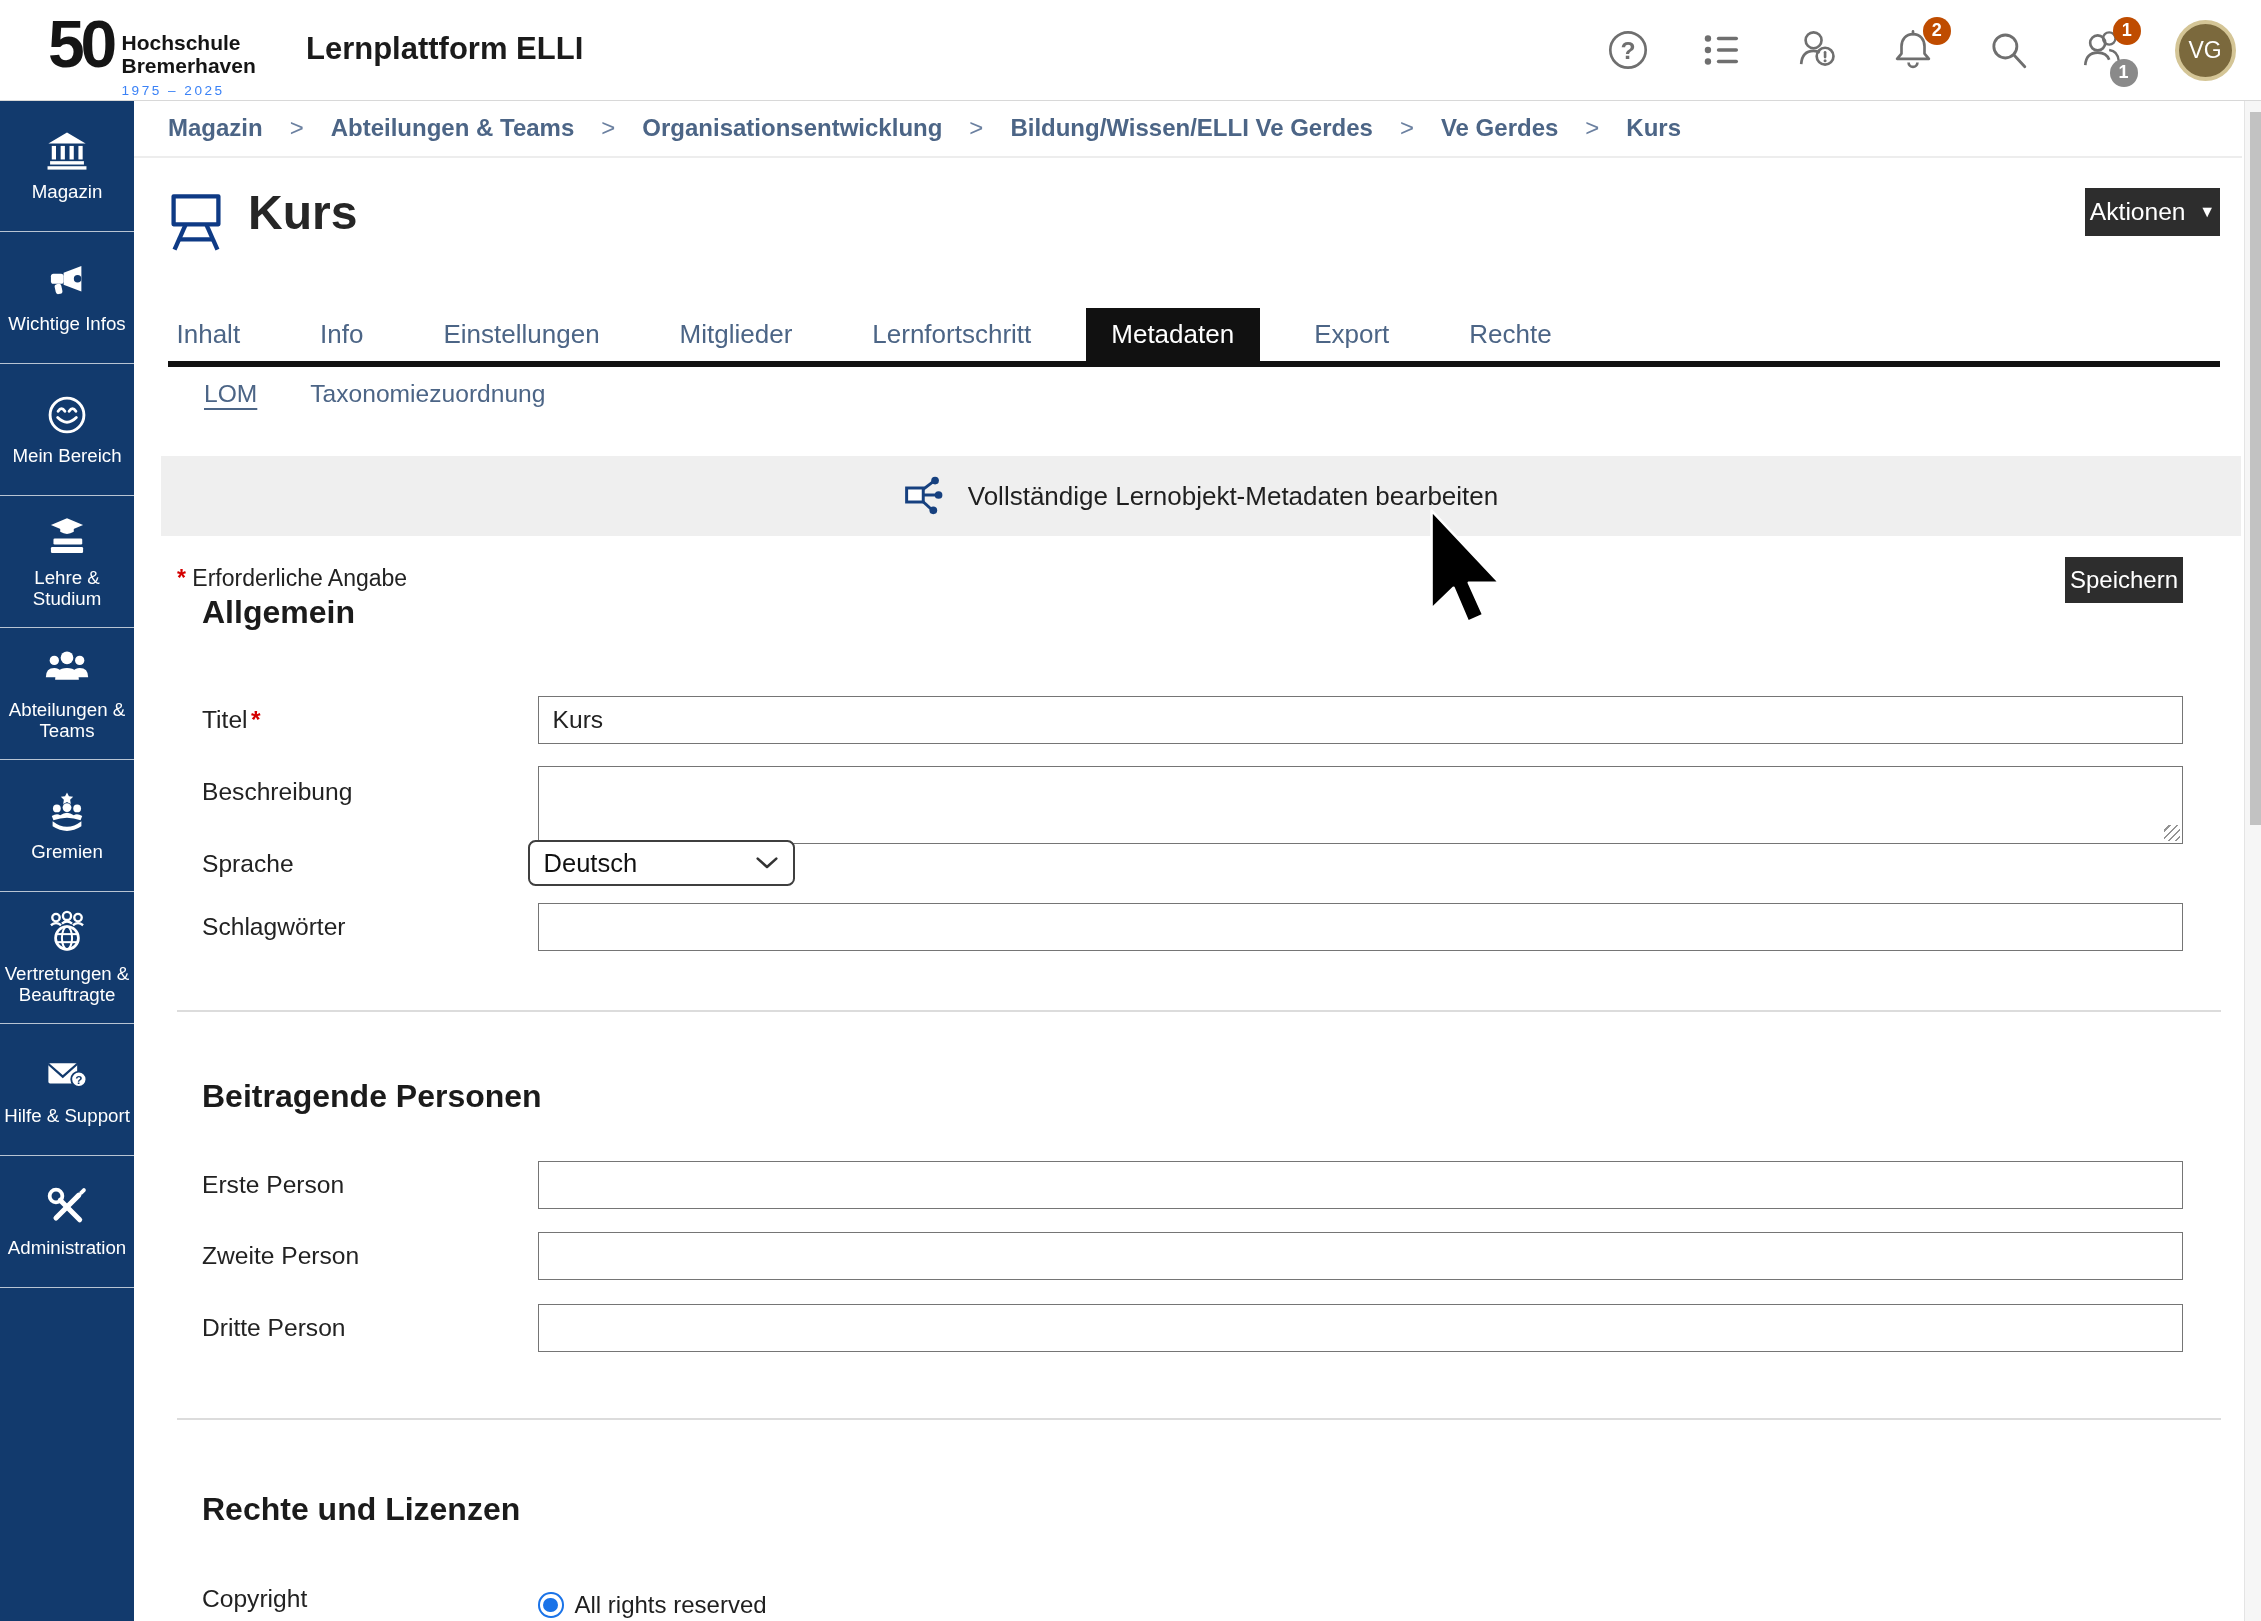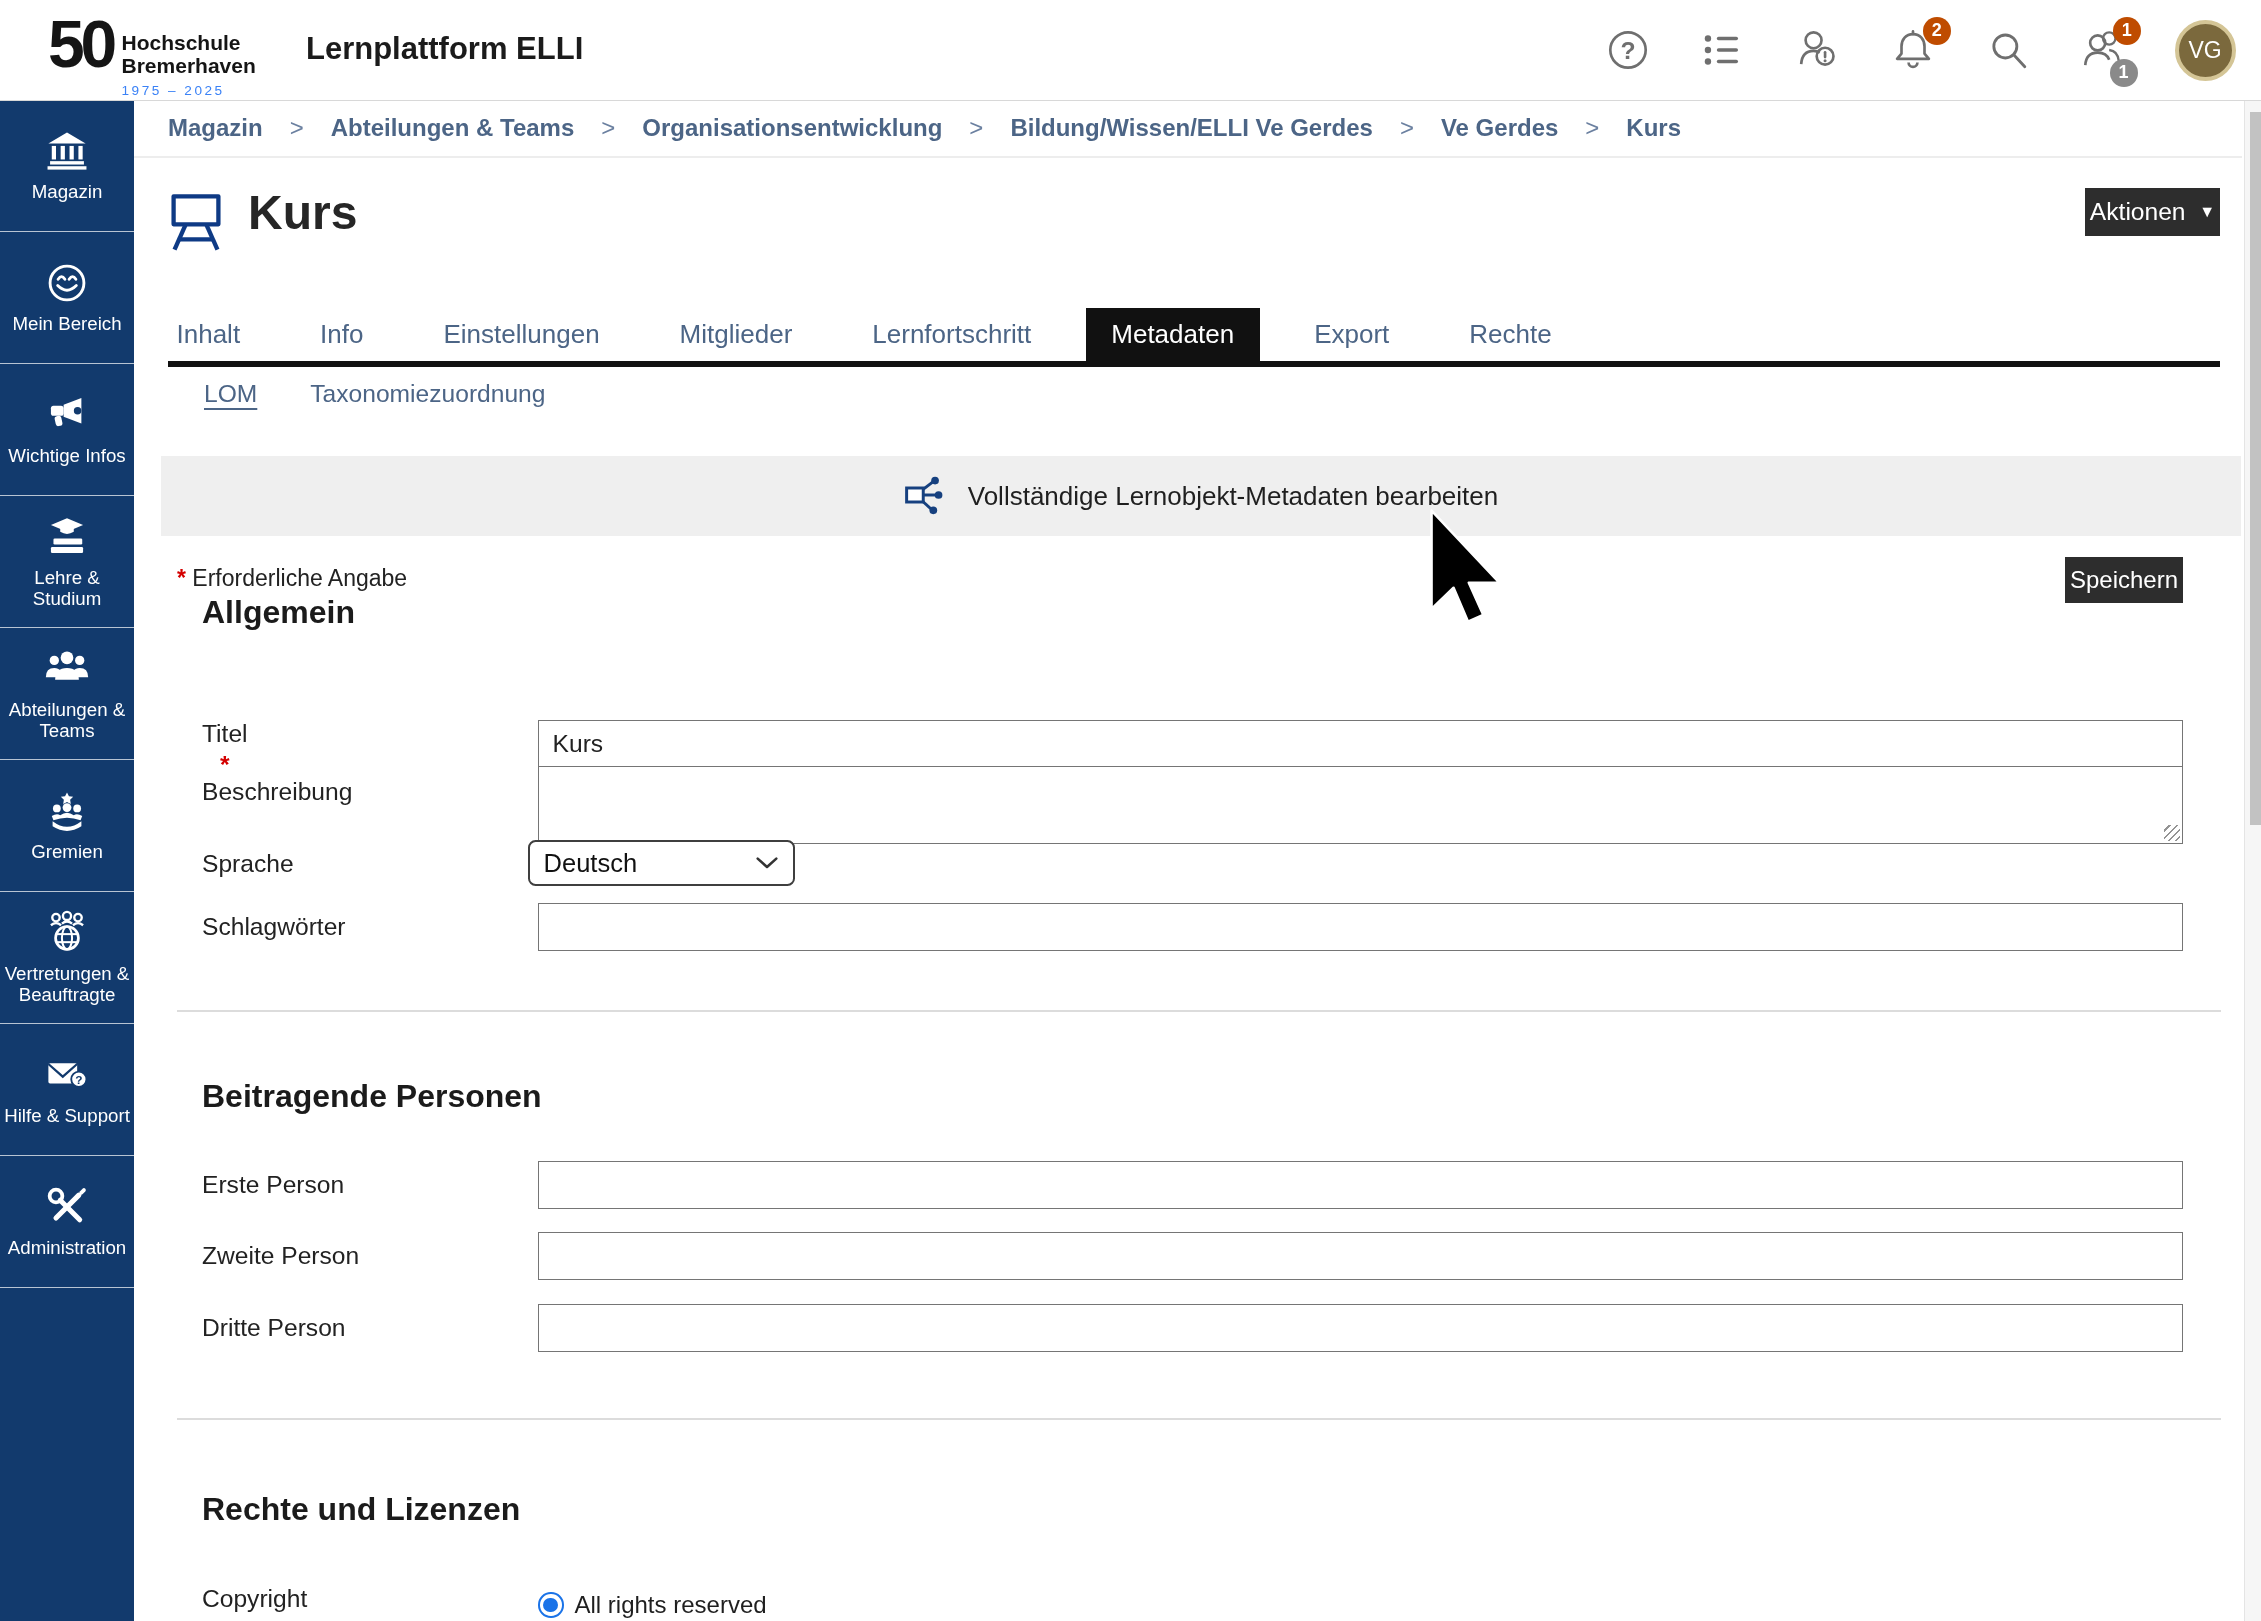--- a/index.html
+++ b/index.html
@@ -68,21 +68,21 @@
   .required-hint{position:absolute;left:177px;top:565px;font-size:23px;color:#222;}
   .req-star{color:#d40000;font-weight:bold;}
   #save-btn{position:absolute;right:78px;top:557px;height:46px;font-size:24px;}
   .section-h{position:absolute;left:202px;font-size:32px;font-weight:bold;color:#1b1b1b;}
   #h-general{top:594px;} #h-contrib{top:1078px;} #h-rights{top:1491px;}
   .flabel{position:absolute;left:202px;height:48px;display:flex;align-items:center;
           font-size:24.6px;color:#222;gap:3.4px;}
   .finput{position:absolute;left:538px;width:1645px;height:48px;box-sizing:border-box;
           border:1.7px solid #757575;font-size:24.6px;padding:0 13.6px;font-family:inherit;
           color:#222;background:#fff;}
-  #lbl-titel,#in-titel{top:720px;flex-direction:column;}
+  #lbl-titel,#in-titel{top:696px;}
   #lbl-beschreibung{top:768px;}
   .fta-wrap{position:absolute;left:538px;top:766px;width:1645px;height:78px;}
   .fta{width:100%;height:100%;box-sizing:border-box;border:1.7px solid #757575;resize:none;
        font-family:inherit;font-size:24.6px;padding:6.8px 13.6px;background:#fff;}
   .grip{position:absolute;right:3.4px;bottom:3.4px;width:15.3px;height:15.3px;pointer-events:none;
         background:repeating-linear-gradient(135deg,transparent 0 3.4px,#949494 3.4px 5.1px);}
   #lbl-sprache{top:840px;}
   .fselect{position:absolute;left:528px;top:840px;width:267px;height:46px;border:2.5px solid #3f3f3f;
            border-radius:7.6px;display:flex;align-items:center;justify-content:space-between;
            padding:0 15.3px 0 13.6px;font-size:25.5px;color:#111;background:#fff;box-sizing:border-box;cursor:pointer;}
@@ -191,40 +191,40 @@
             <rect x="39.5" y="20" width="5" height="16"></rect>
           <rect x="6" y="38" width="40" height="4"></rect>
             <rect x="3" y="44" width="46" height="4"></rect>
         </svg>
       </span>
       <span class="nav-label">Magazin</span>
     </div>
 
     <div class="nav-item">
       <span class="nav-icon">
+        <svg viewBox="0 0 52 52" fill="#fff">
+          <path d="M22 14 L43 6 V36 L22 28 Z"></path>
+          <rect x="7" y="15" width="15" height="12" rx="3"></rect>
+          <rect x="12" y="27" width="8" height="12" rx="3" transform="rotate(-12 16 33)"></rect>
+          <circle cx="38.5" cy="21" r="4.4" fill="#123a6d"></circle>
+        </svg>
+      </span>
+      <span class="nav-label">Wichtige Infos</span>
+    </div>
+
+    <div class="nav-item">
+      <span class="nav-icon">
         <svg viewBox="0 0 52 52" fill="none" stroke="#fff" stroke-width="3.4" stroke-linecap="round">
           <circle cx="26" cy="26" r="20"></circle>
           <path d="M15.5 21.5 q4 -6 8 0"></path>
           <path d="M28.5 21.5 q4 -6 8 0"></path>
           <path d="M15 29 q11 11 22 0"></path>
         </svg>
       </span>
       <span class="nav-label">Mein Bereich</span>
-    </div>
-
-    <div class="nav-item">
-      <span class="nav-icon">
-        <svg viewBox="0 0 52 52" fill="#fff">
-          <path d="M22 14 L43 6 V36 L22 28 Z"></path>
-          <rect x="7" y="15" width="15" height="12" rx="3"></rect>
-          <rect x="12" y="27" width="8" height="12" rx="3" transform="rotate(-12 16 33)"></rect>
-          <circle cx="38.5" cy="21" r="4.4" fill="#123a6d"></circle>
-        </svg>
-      </span>
-      <span class="nav-label">Wichtige Infos</span>
     </div>
 
     <div class="nav-item">
       <span class="nav-icon">
         <svg viewBox="0 0 52 52" fill="#fff">
           <path d="M26 5 L45 13 L26 21 L7 13 Z"></path>
           <path d="M18 16 v5 q8 5 16 0 v-5 l-8 3.4 Z"></path>
           <rect x="10" y="29" width="34" height="7" rx="1.5"></rect>
           <rect x="7" y="39" width="38" height="7" rx="1.5"></rect>
         </svg>

